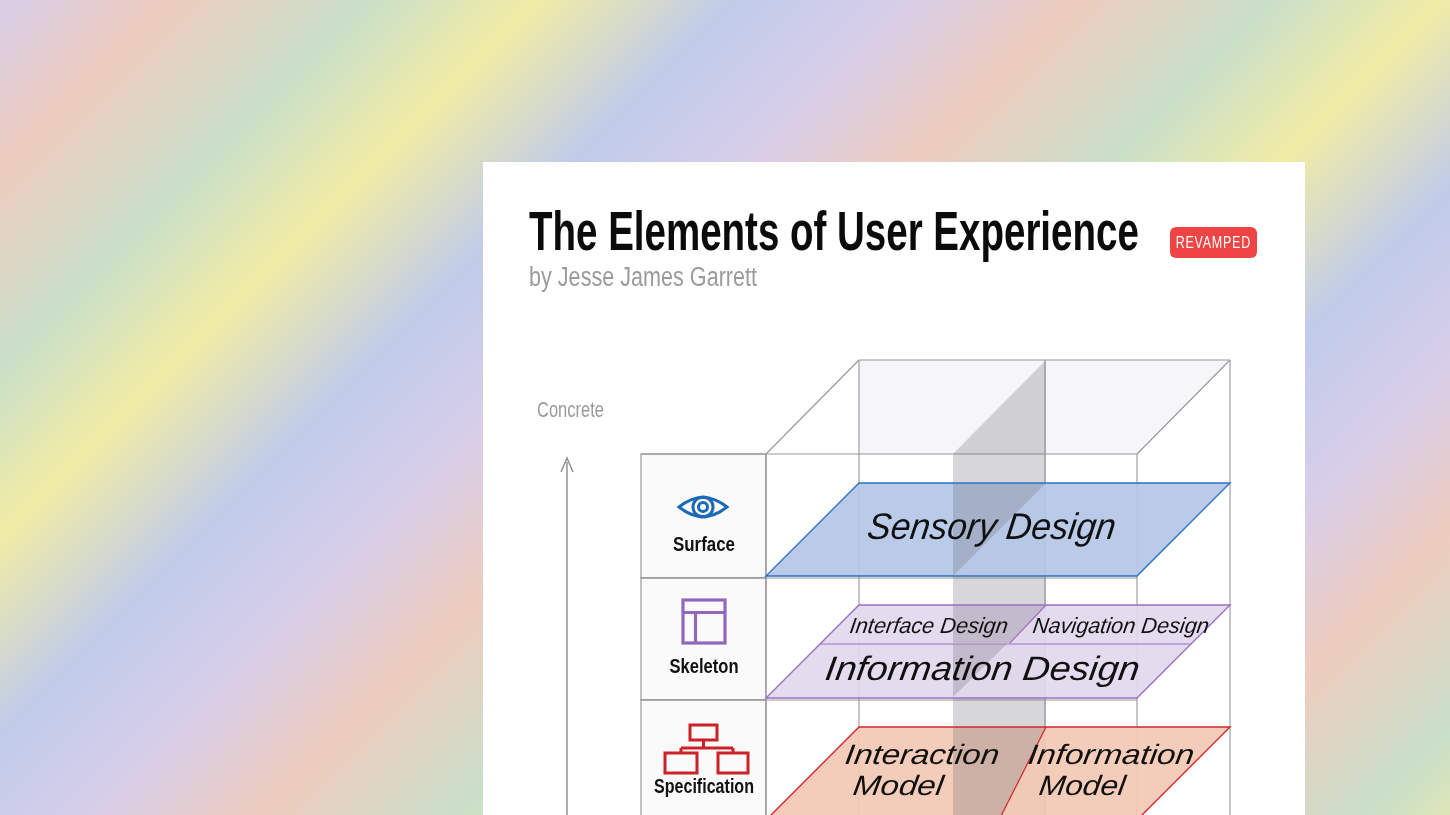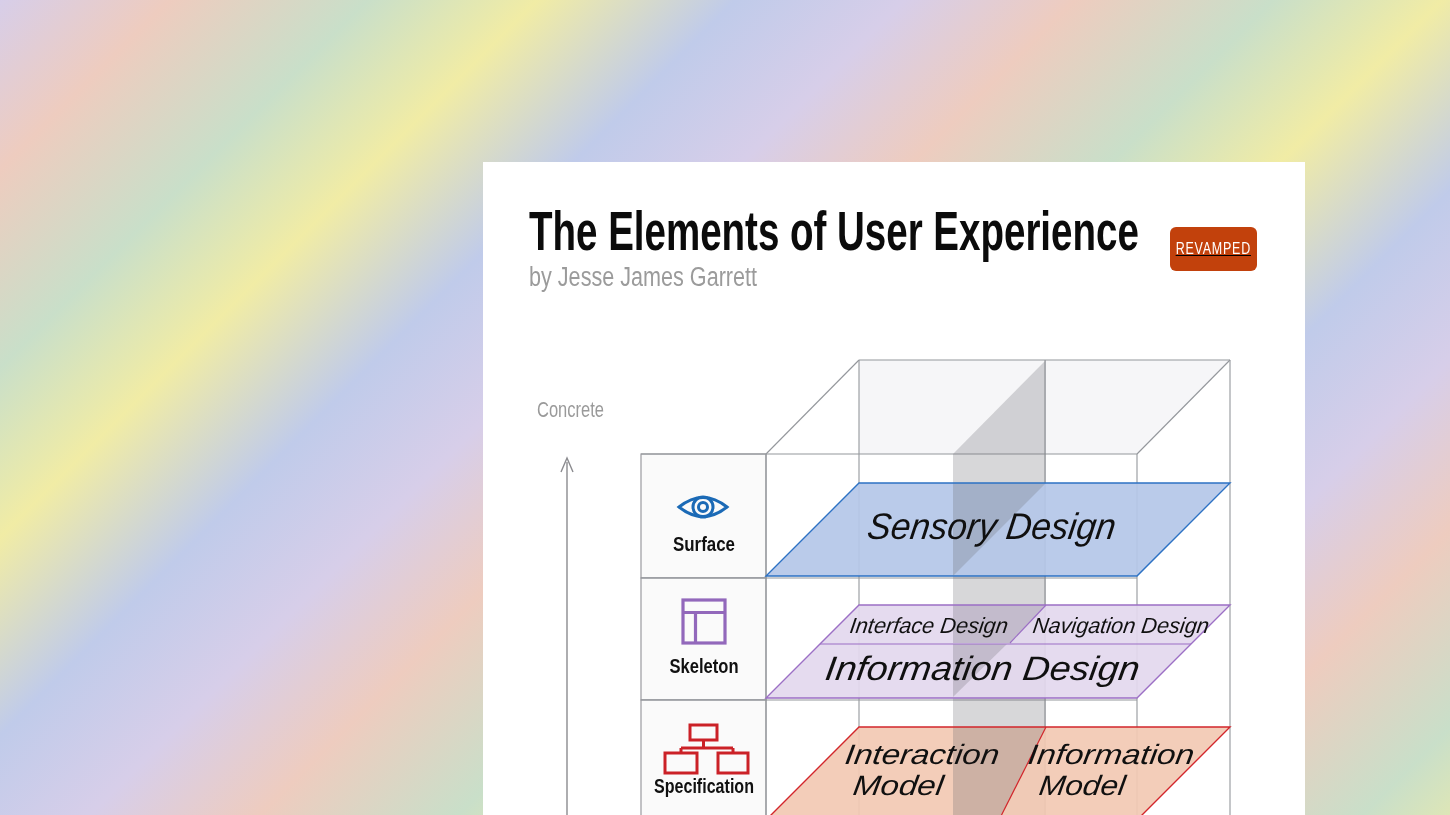--- a/index.html
+++ b/index.html
@@ -12,22 +12,22 @@
   .card{
     position:absolute;left:483px;top:162px;width:822px;height:653px;
     background:#ffffff;overflow:hidden;
   }
   .title{
     position:absolute;left:46px;top:41px;
     font-size:55px;font-weight:700;color:#0b0b0b;line-height:1.05;
     transform:scaleX(.70);transform-origin:left top;white-space:nowrap;letter-spacing:0px;
   }
   .badge{
-    position:absolute;left:687px;top:65px;width:87px;height:44px;
-    background:#c2410c;border-radius:6px;display:flex;align-items:center;justify-content:center;text-decoration:underline;
+    position:absolute;left:687px;top:65px;width:87px;height:31px;
+    background:#ef4444;border-radius:6px;display:flex;align-items:center;justify-content:center;
   }
   .badge span{
     color:#ffffff;font-size:16px;font-weight:400;letter-spacing:1px;
     transform:scaleX(.78);white-space:nowrap;
   }
   .subtitle{
     position:absolute;left:46px;top:101px;
     font-size:27px;font-weight:400;color:#9b9b9b;line-height:1.1;
     transform:scaleX(.80);transform-origin:left top;white-space:nowrap;
   }

